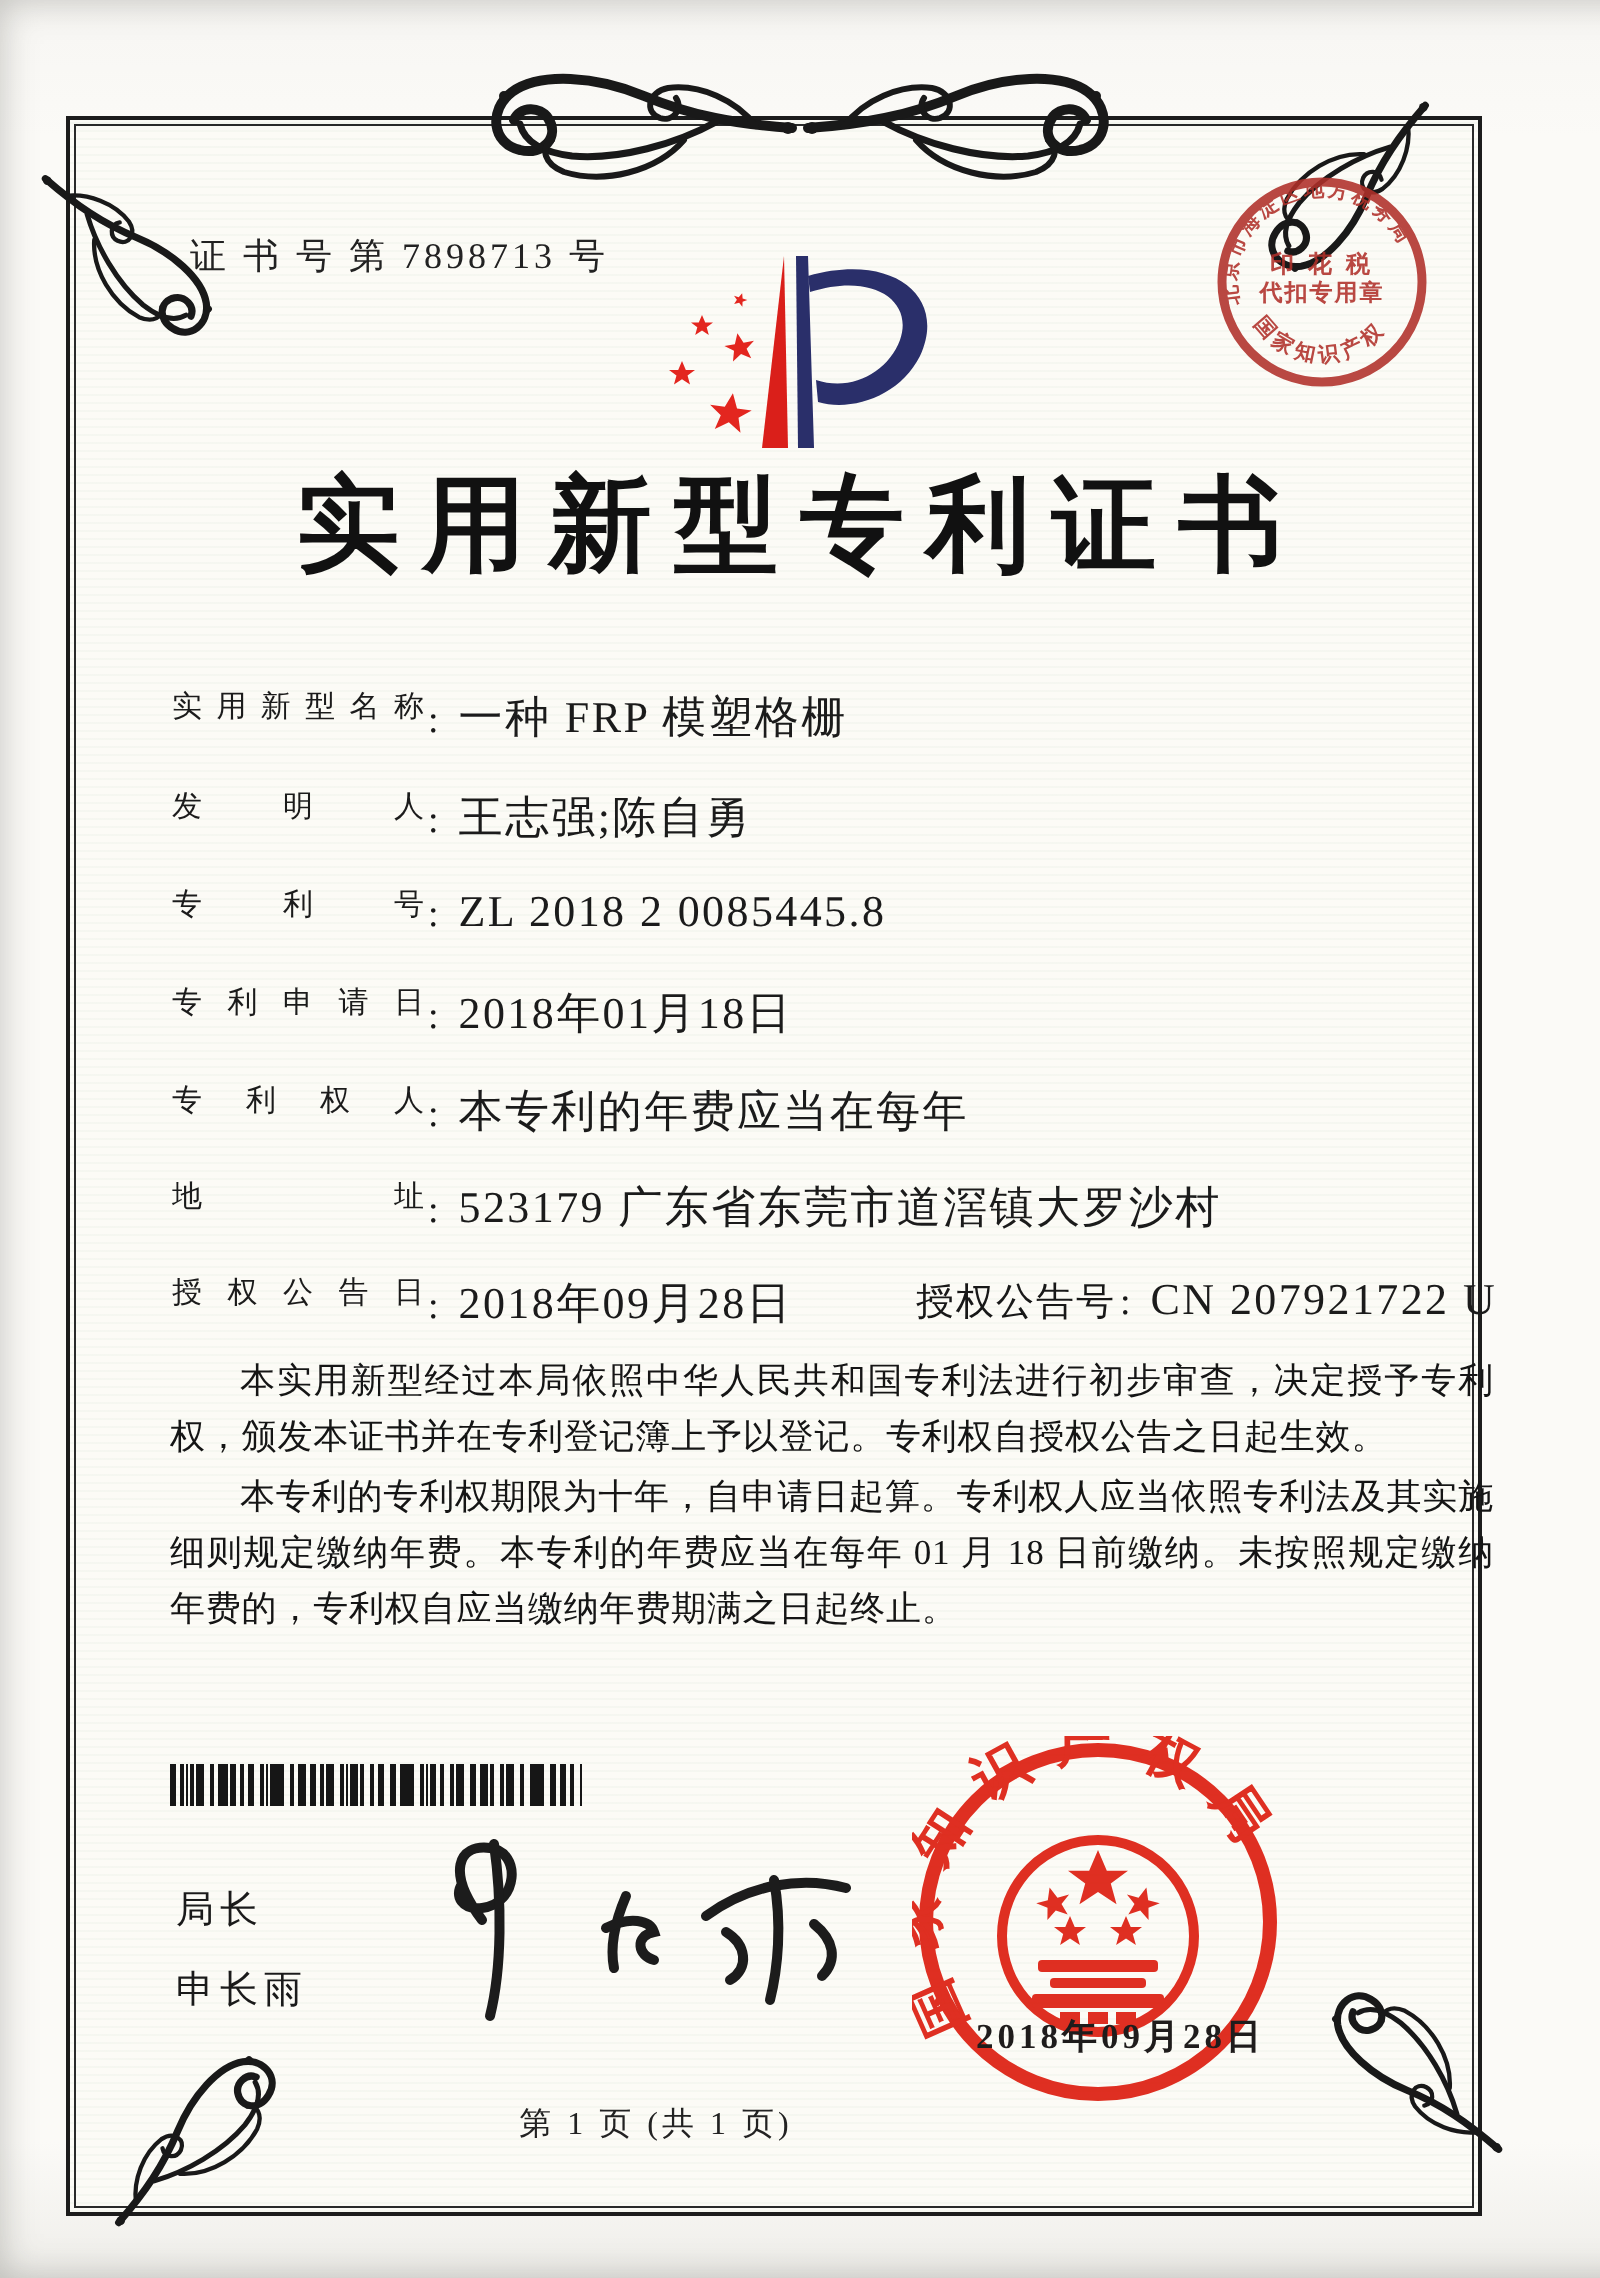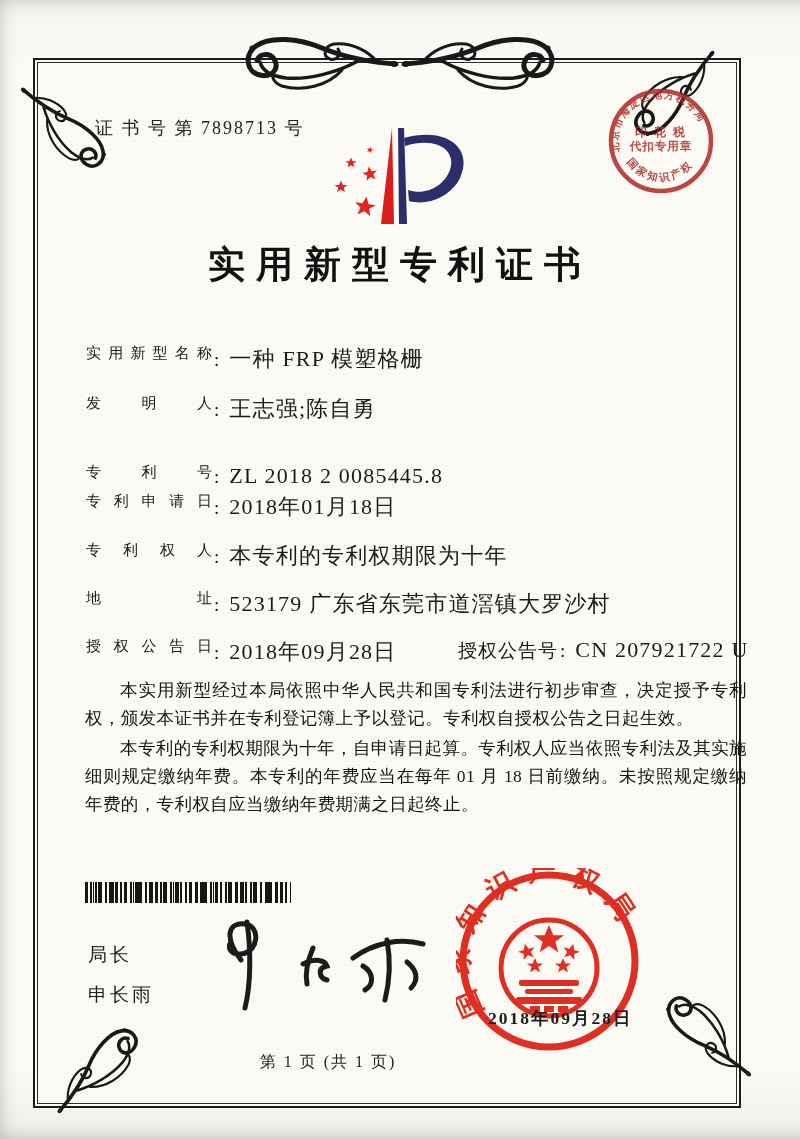--- a/index.html
+++ b/index.html
@@ -12,22 +12,22 @@
          background:
            repeating-linear-gradient(0deg, rgba(140,180,150,.06) 0 1px, transparent 1px 4px),
            #fcfbf6;
          border:2.5px solid #1c1c1c;}
   .paper-inner{position:absolute;left:2px;top:2px;right:2px;bottom:2px;border:1px solid #2a2a2a;}
   .ornaments{position:absolute;left:0;top:0;width:800px;height:1139px;pointer-events:none;}
   .content{position:absolute;left:0;top:0;width:800px;height:1139px;color:#181818;}
 
   .cert-no{position:absolute;left:95px;top:116px;font-size:18px;letter-spacing:2px;color:#222;}
   .logo{position:absolute;left:308px;top:112px;}
-  .title{position:absolute;left:0;top:240px;width:800px;text-align:center;
-         font-size:37px;font-weight:700;letter-spacing:11px;color:#111;}
+  .title{position:absolute;left:0;top:228px;width:800px;text-align:center;
+         font-size:52px;font-weight:700;letter-spacing:11px;color:#111;}
 
   .rows{position:absolute;left:86px;top:0;width:660px;}
   .frow{position:absolute;left:0;white-space:nowrap;}
   .f-label{display:inline-block;width:126px;font-size:15px;text-align:justify;text-align-last:justify;
            vertical-align:top;color:#1b1b1b;}
   .f-colon{font-size:19px;margin:0 10px 0 2px;}
   .f-value{font-size:22px;letter-spacing:1.2px;color:#1b1b1b;}
   .f-second{position:absolute;left:372px;top:0;white-space:nowrap;text-align:right;}
   .f-label2{font-size:19px;letter-spacing:1px;}
 
@@ -107,28 +107,28 @@
 
     <div class="title">实用新型专利证书</div>
 
     <div class="rows">
       <div class="frow" style="top:344px">
         <span class="f-label">实用新型名称</span><span class="f-colon">:</span><span class="f-value">一种 FRP 模塑格栅</span>
       </div>
       <div class="frow" style="top:394px">
         <span class="f-label">发明人</span><span class="f-colon">:</span><span class="f-value">王志强;陈自勇</span>
       </div>
-      <div class="frow" style="top:463px">
+      <div class="frow" style="top:443px">
         <span class="f-label">专利号</span><span class="f-colon">:</span><span class="f-value">ZL 2018 2 0085445.8</span>
       </div>
       <div class="frow" style="top:492px">
         <span class="f-label">专利申请日</span><span class="f-colon">:</span><span class="f-value">2018年01月18日</span>
       </div>
       <div class="frow" style="top:541px">
-        <span class="f-label">专利权人</span><span class="f-colon">:</span><span class="f-value">本专利的专利权期限为十年</span>
+        <span class="f-label">专利权人</span><span class="f-colon">:</span><span class="f-value">本专利的年费应当在每年</span>
       </div>
       <div class="frow" style="top:589px">
         <span class="f-label">地址</span><span class="f-colon">:</span><span class="f-value">523179 广东省东莞市道滘镇大罗沙村</span>
       </div>
       <div class="frow" style="top:637px">
         <span class="f-label">授权公告日</span><span class="f-colon">:</span><span class="f-value">2018年09月28日</span>
         <span class="f-second">
           <span class="f-label2">授权公告号</span><span class="f-colon">:</span><span class="f-value">CN 207921722 U</span>
         </span>
       </div>

